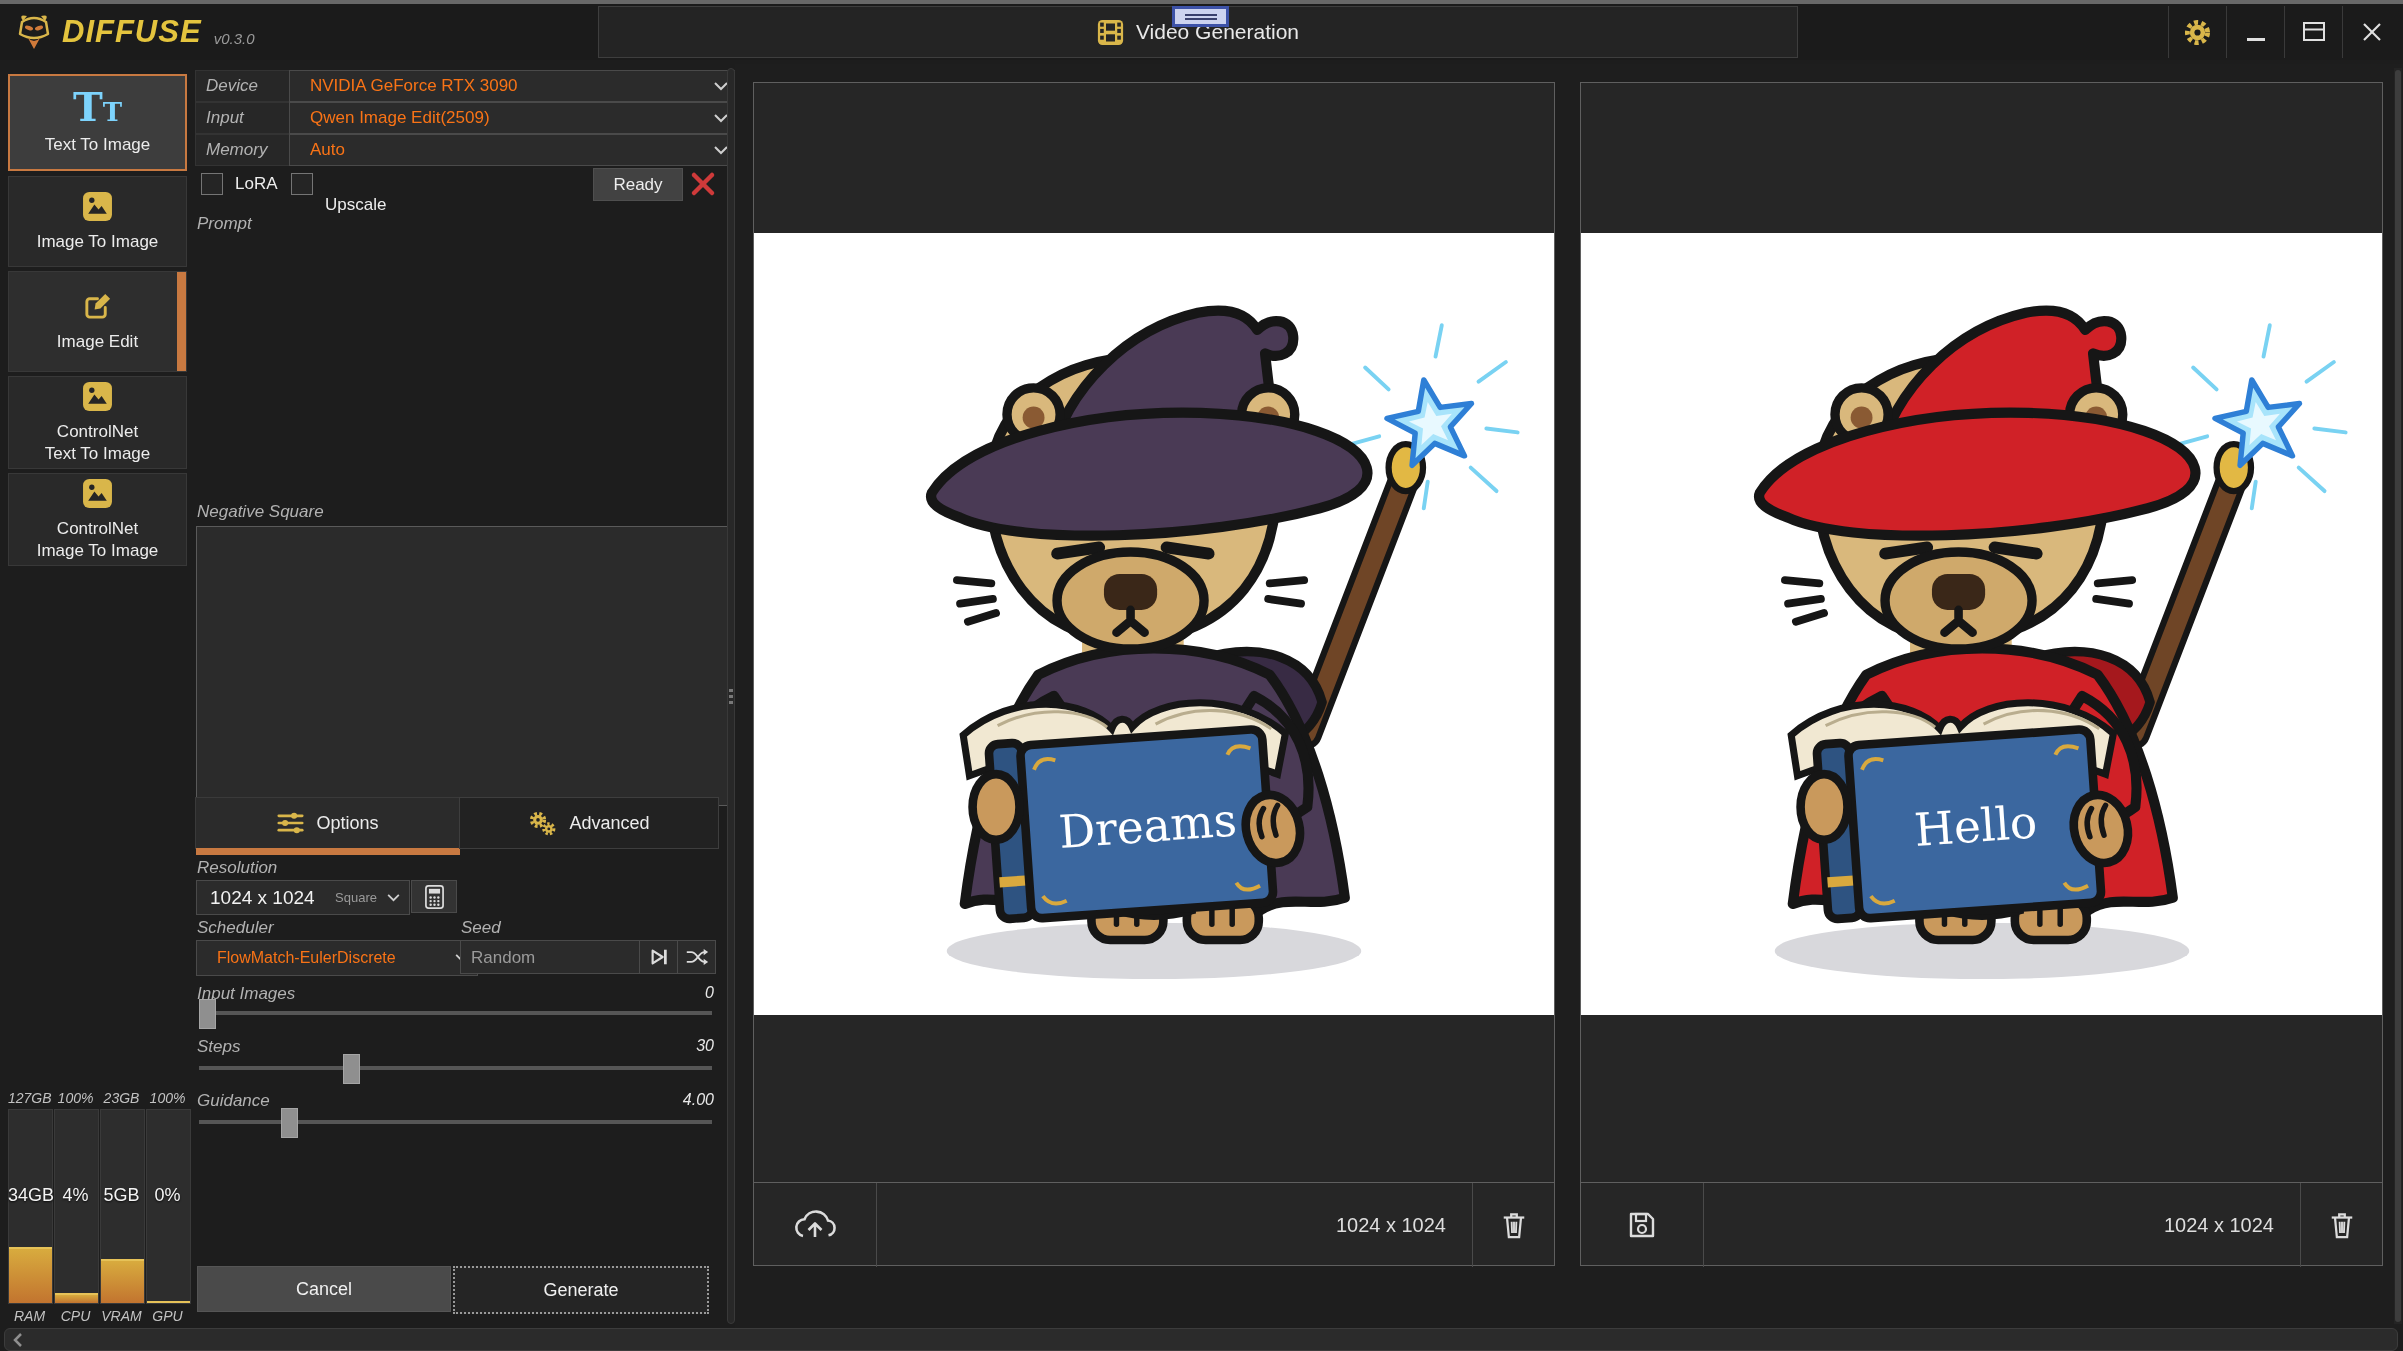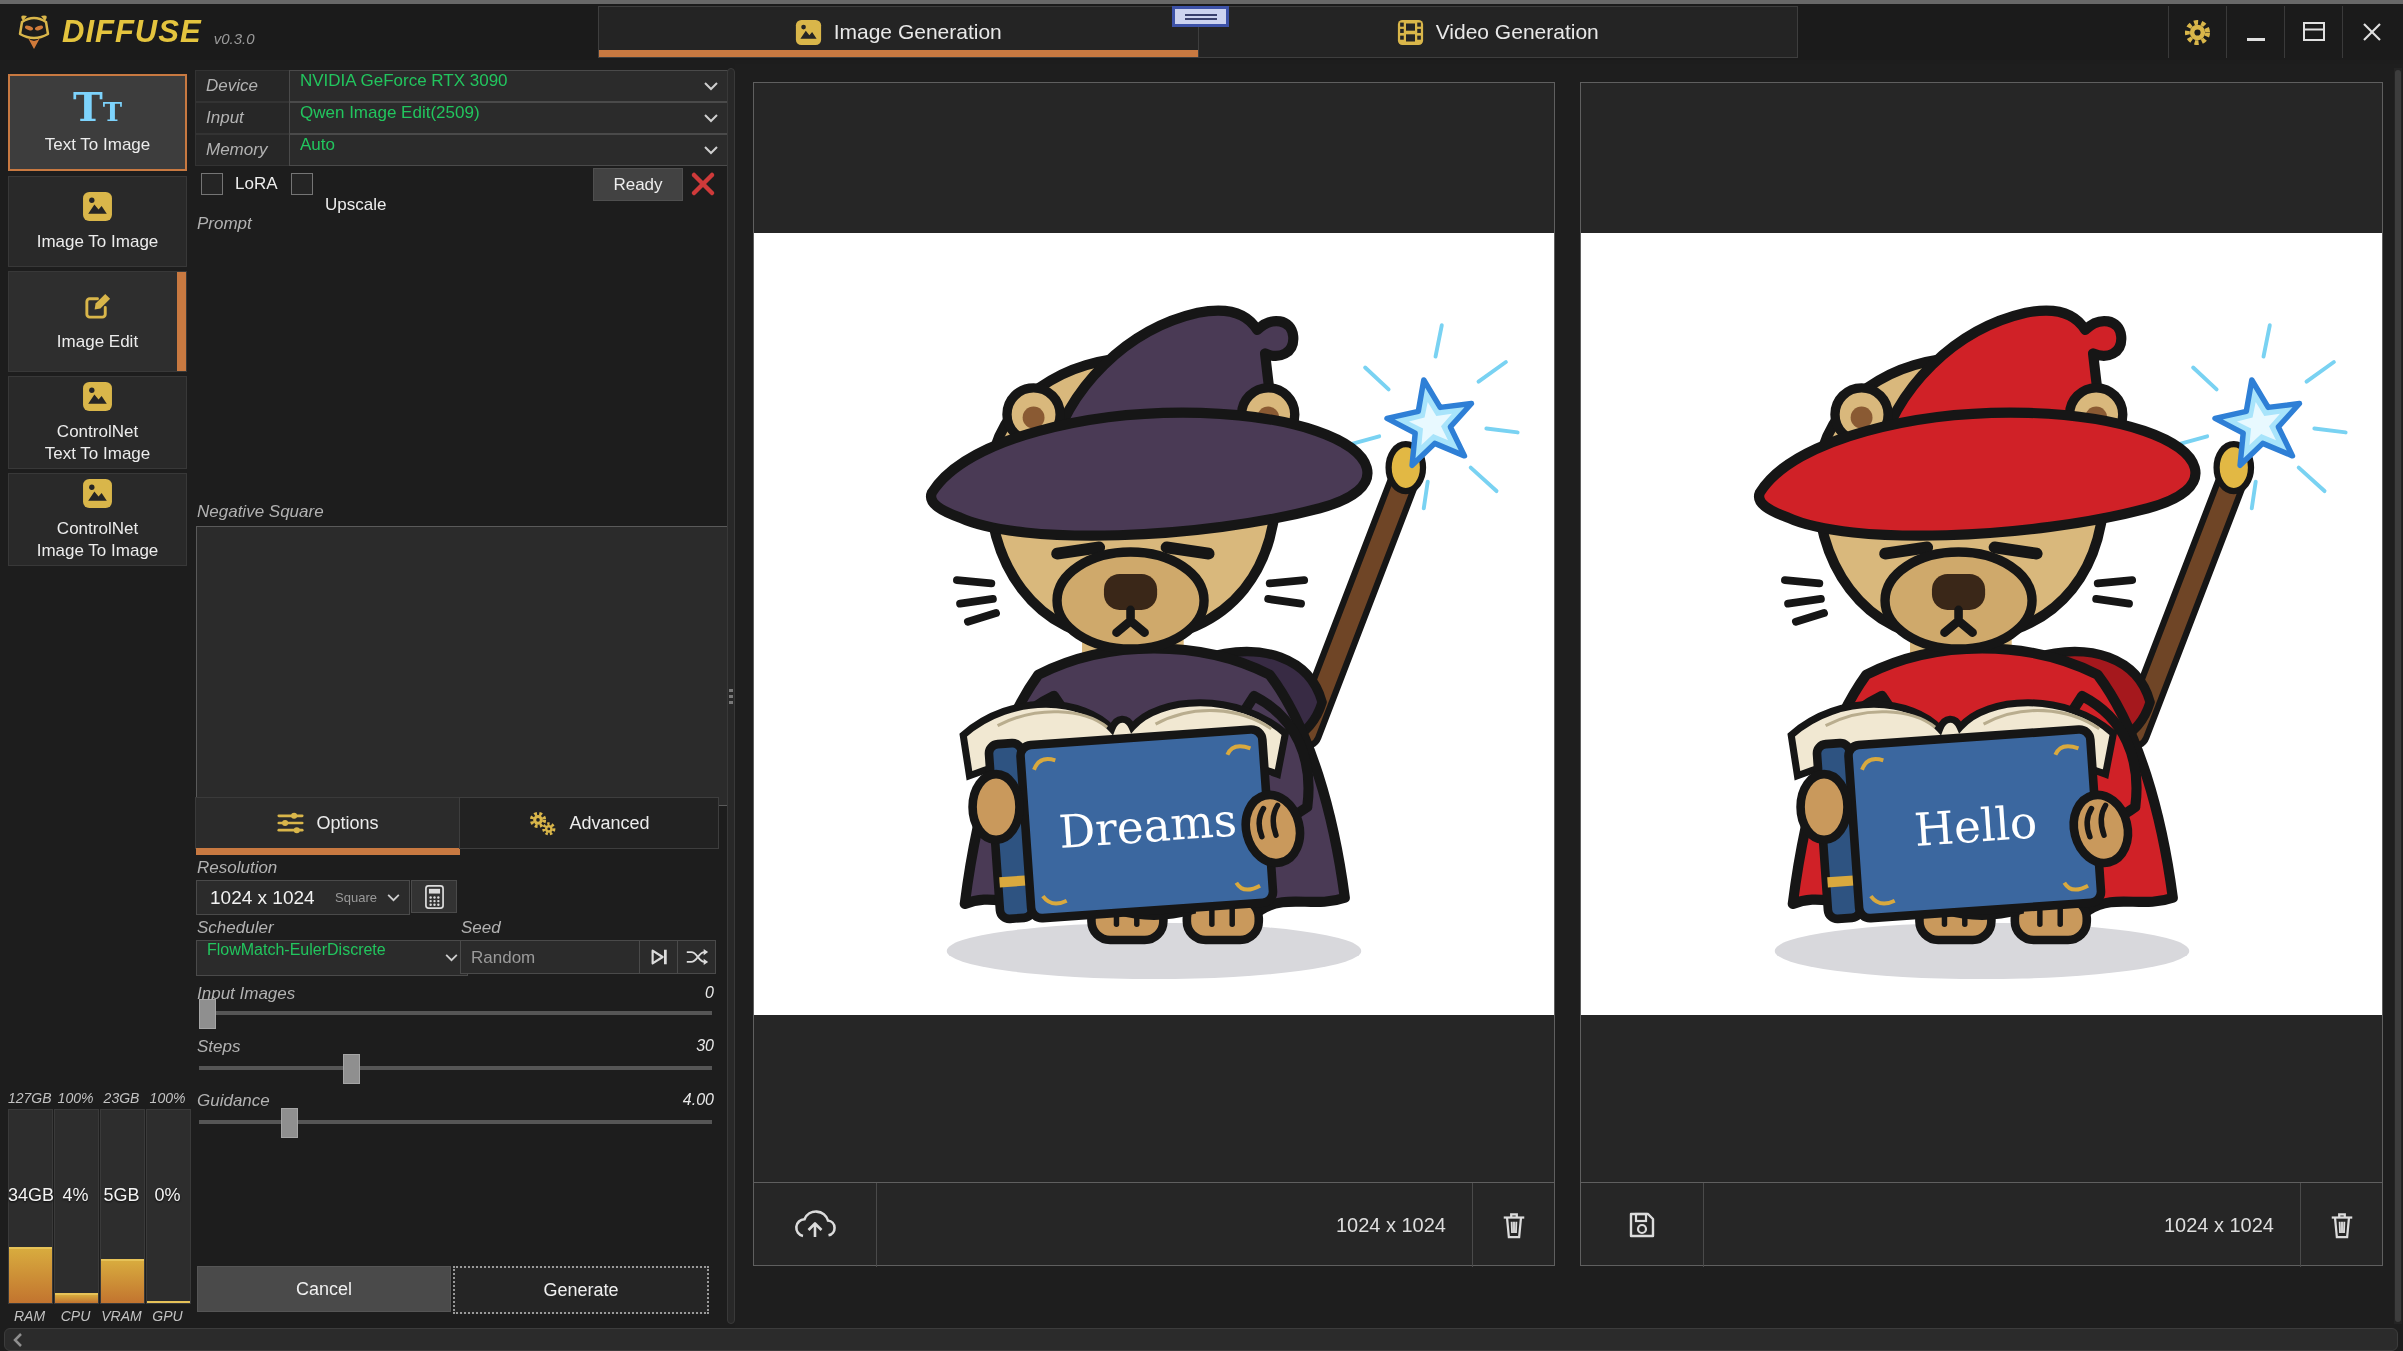--- a/index.html
+++ b/index.html
@@ -44,21 +44,21 @@
   .mon-fill{position:absolute;left:0;right:0;bottom:0;background:linear-gradient(180deg,#d8ab3e,#c2742f);border-top:2px solid #e6c258;}
   .mon-cur{position:absolute;top:95px;width:100%;text-align:center;font-size:18px;color:#f4f4f4;
            text-shadow:0 1px 2px rgba(0,0,0,.8);z-index:2;}
   .mon-name{position:absolute;top:218px;width:100%;text-align:center;font-size:14px;font-style:italic;color:#c2c2c2;}
 
   
   .config{left:195px;top:60px;width:523px;height:1290px;}
   .cfg-row-label{position:absolute;left:0;width:91px;height:30px;background:#272727;border:1px solid #333;
                  display:flex;align-items:center;padding-left:10px;font-size:17px;font-style:italic;color:#b2b2b2;}
   .cfg-select{position:absolute;left:94px;width:427px;height:30px;background:#2b2b2b;border:1px solid #4a4a4a;
-              display:flex;padding-left:10px;font-size:17px;color:#22c55e;}
+              display:flex;align-items:center;padding-left:20px;font-size:17px;color:#f97316;}
   .chev{position:absolute;right:9px;top:50%;margin-top:-4px;}
   .checkbox{width:20px;height:20px;background:#252525;border:1px solid #757575;}
   .cb-label{font-size:17px;color:#ededed;margin-left:8px;}
   .ready-btn{position:absolute;left:398px;top:0;width:88px;height:31px;background:#424242;border:1px solid #4f4f4f;
              font-size:17px;color:#ededed;display:flex;align-items:center;justify-content:center;}
   .sec-label{font-size:17px;font-style:italic;color:#b2b2b2;}
   .textarea{position:absolute;left:1px;width:520px;background:#2b2b2b;border:1px solid #5a5a5a;color:#e8e8e8;
             font-size:18px;font-family:"Liberation Sans",sans-serif;padding:8px 10px;resize:none;outline:none;}
   .opt-tab{position:absolute;top:733px;height:50px;display:flex;align-items:center;justify-content:center;gap:12px;
            font-size:18px;color:#ececec;}
@@ -113,30 +113,20 @@
           <ellipse cx="15" cy="16" rx="4.2" ry="2" fill="#d07a3a" transform="rotate(18 15 16)"></ellipse>
           <ellipse cx="25" cy="16" rx="4.2" ry="2" fill="#d07a3a" transform="rotate(-18 25 16)"></ellipse>
           <path d="M14,26 Q20,32 26,26 L20,37 Z" fill="#d07a3a"></path>
         </svg>
       </span>
       <span class="logo-text">DIFFUSE</span>
       <span class="logo-version">v0.3.0</span>
     </div>
 
     <div class="abs tabstrip">
-      <div class="main-tab active">
-        <span>
-          <svg viewBox="0 0 30 30" width="27" height="27">
-            <rect x="1" y="1" width="28" height="28" rx="6" fill="#d9b64a"></rect>
-            <path d="M6,22 L12,13 L16,18 L19,14.5 L24,22 Z" fill="#252525"></path>
-            <circle cx="9.5" cy="9" r="2.6" fill="#252525"></circle>
-          </svg>
-        </span>
-        <span>Image Generation</span>
-      </div>
       <div class="main-tab">
         <span>
           <svg viewBox="0 0 30 30" width="27" height="27">
             <rect x="1" y="1" width="28" height="28" rx="5" fill="#d9b64a"></rect>
             <g fill="#252525">
               <rect x="3.5" y="4" width="4" height="4.5"></rect>
                 <rect x="3.5" y="11" width="4" height="4.5"></rect>
                 <rect x="3.5" y="18.5" width="4" height="4.5"></rect>
               <rect x="22.5" y="4" width="4" height="4.5"></rect>
                 <rect x="22.5" y="11" width="4" height="4.5"></rect>

